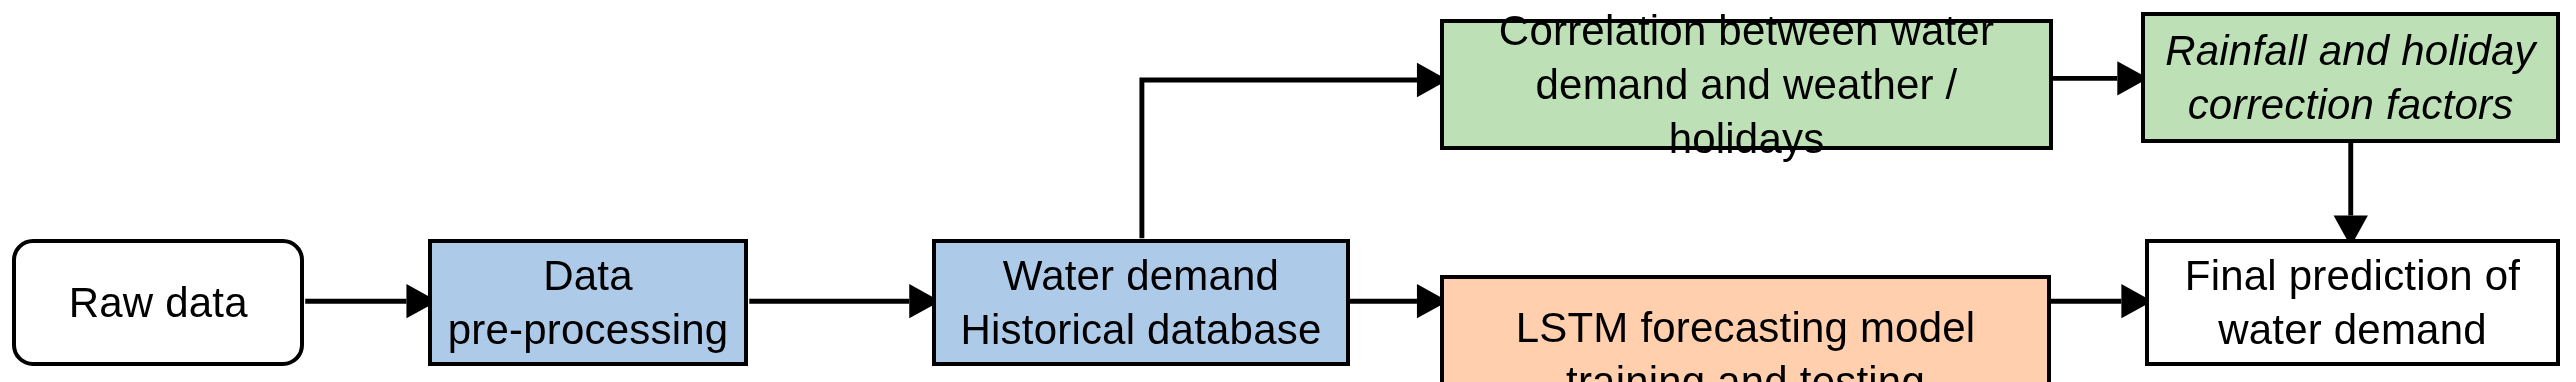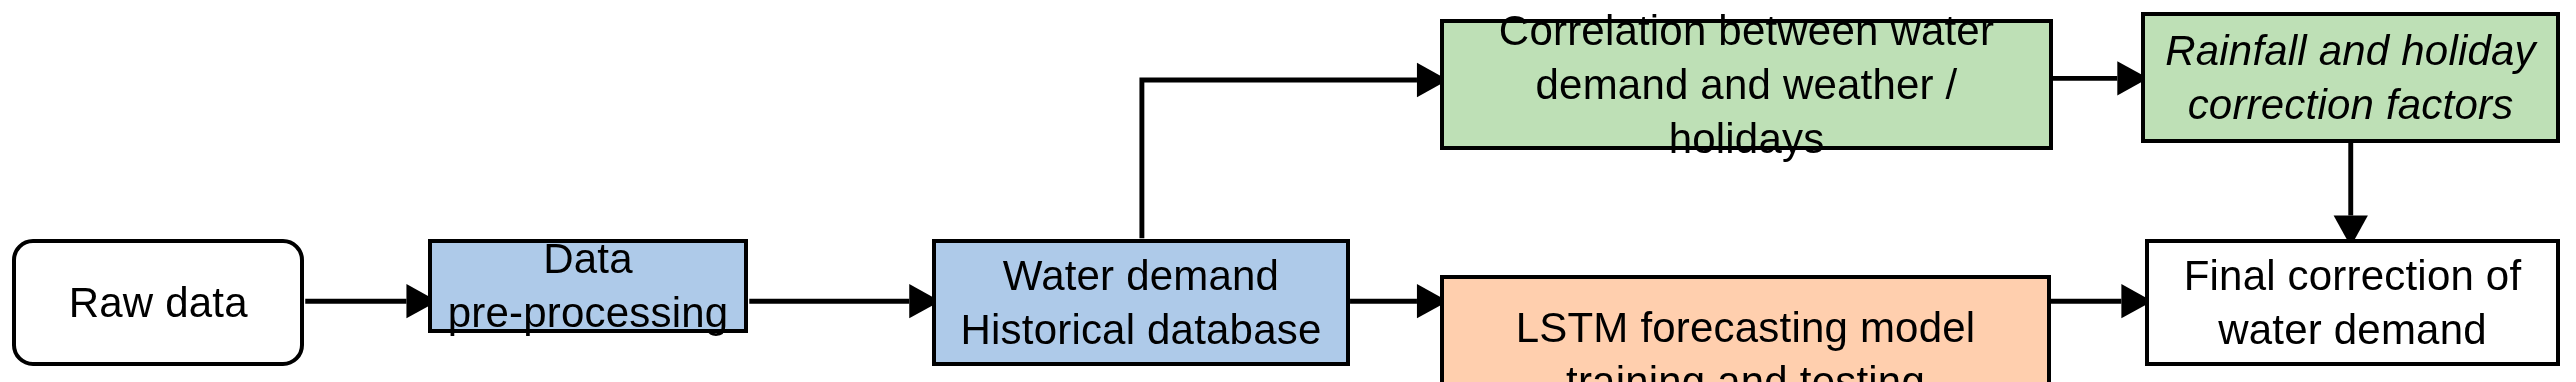--- a/index.html
+++ b/index.html
@@ -97,37 +97,37 @@
     <g>
       <line class="edge-line" x1="2878" y1="175" x2="2878" y2="264"></line>
       <polygon class="edge-head" points="2857,264 2899,264 2878,302"></polygon>
     </g>
   </svg>
 
   <div class="node" style="left: 12.3px; top: 239px; width: 292px; height: 127px; background: rgb(255, 255, 255); border-color: rgb(0, 0, 0); border-radius: 21px;">
     <span class="node-label">Raw data</span>
   </div>
 
-  <div class="node" style="left: 428px; top: 239px; width: 320px; height: 94px; background: rgb(174, 202, 233); border-color: rgb(0, 0, 0); justify-content: center;">
+  <div class="node" style="left: 428px; top: 239px; width: 320px; height: 127px; background: rgb(174, 202, 233); border-color: rgb(0, 0, 0); justify-content: center;">
     <span class="node-label">Data
 pre-processing</span>
   </div>
 
   <div class="node" style="left: 932px; top: 239px; width: 418px; height: 127px; background: rgb(174, 202, 233); border-color: rgb(0, 0, 0);">
     <span class="node-label">Water demand
 Historical database</span>
   </div>
 
   <div class="node" style="left: 1440px; top: 239px; width: 611px; height: 160px; background: rgb(255, 207, 174); border-color: rgb(0, 0, 0); margin-top: 36px;">
     <span class="node-label">LSTM forecasting model
 training and testing</span>
   </div>
 
   <div class="node" style="left: 2145px; top: 239px; width: 415px; height: 127px; background: rgb(255, 255, 255); border-color: rgb(0, 0, 0);">
-    <span class="node-label">Final correction of
+    <span class="node-label">Final prediction of
 water demand</span>
   </div>
 
   <div class="node" style="left: 1440px; top: 12.3px; width: 613px; height: 131px; background: rgb(190, 224, 182); border-color: rgb(0, 0, 0); margin-top: 7px;">
     <span class="node-label">Correlation between water
 demand and weather / holidays</span>
   </div>
 
   <div class="node" style="left: 2141px; top: 12.3px; width: 419px; height: 131px; background: rgb(190, 224, 182); border-color: rgb(0, 0, 0); font-style: italic;">
     <span class="node-label">Rainfall and holiday

